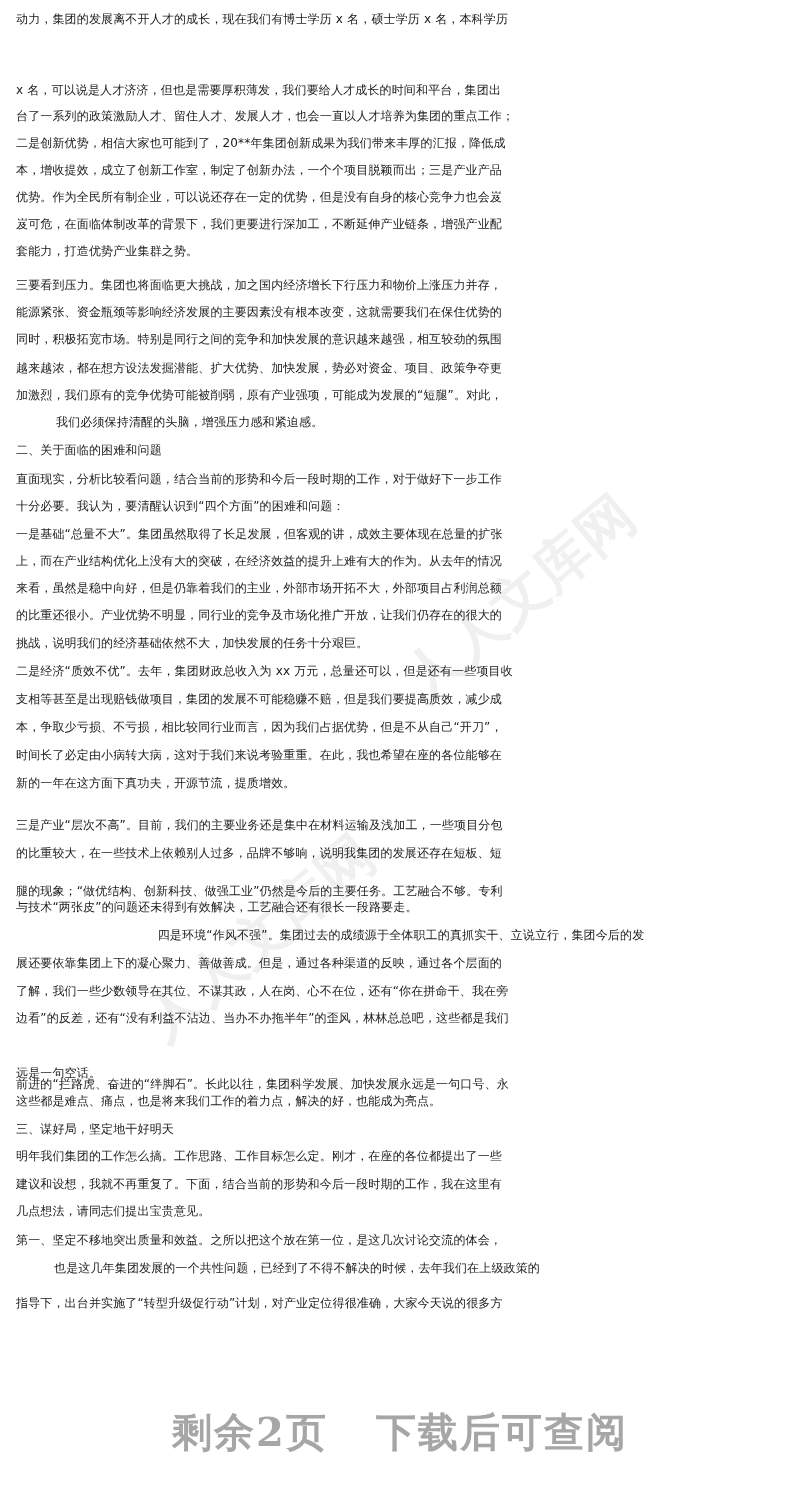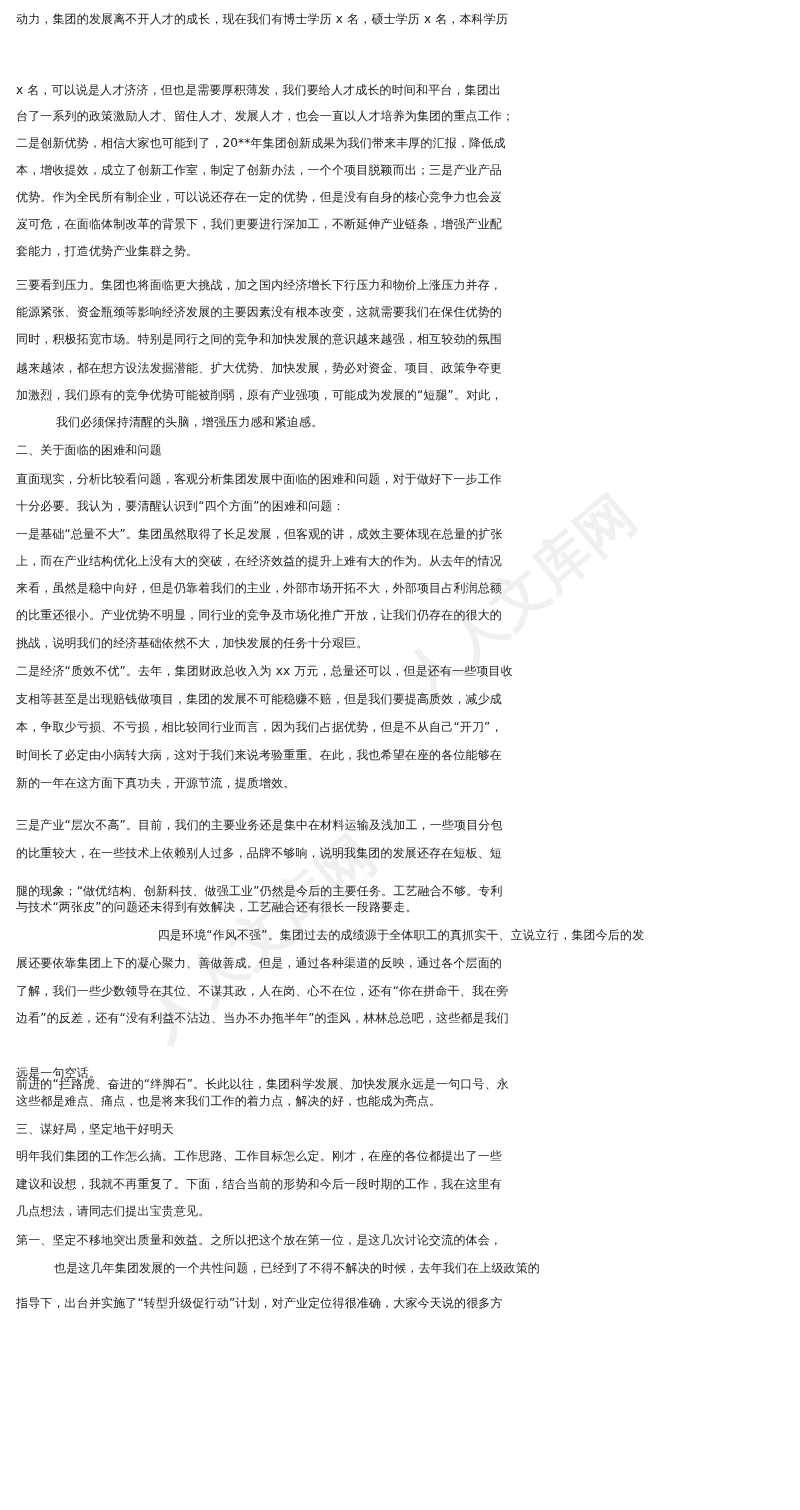--- a/index.html
+++ b/index.html
@@ -32,21 +32,21 @@
       <div class="line" style="top: 184px;">优势。作为全民所有制企业，可以说还存在一定的优势，但是没有自身的核心竞争力也会岌</div>
       <div class="line" style="top: 211px;">岌可危，在面临体制改革的背景下，我们更要进行深加工，不断延伸产业链条，增强产业配</div>
       <div class="line" style="top: 238px;">套能力，打造优势产业集群之势。</div>
       <div class="line" style="top: 272px;">三要看到压力。集团也将面临更大挑战，加之国内经济增长下行压力和物价上涨压力并存，</div>
       <div class="line" style="top: 299px;">能源紧张、资金瓶颈等影响经济发展的主要因素没有根本改变，这就需要我们在保住优势的</div>
       <div class="line" style="top: 326px;">同时，积极拓宽市场。特别是同行之间的竞争和加快发展的意识越来越强，相互较劲的氛围</div>
       <div class="line" style="top: 355px;">越来越浓，都在想方设法发掘潜能、扩大优势、加快发展，势必对资金、项目、政策争夺更</div>
       <div class="line" style="top: 382px;">加激烈，我们原有的竞争优势可能被削弱，原有产业强项，可能成为发展的“短腿”。对此，</div>
       <div class="line" style="top: 409px; margin-left: 40px;">我们必须保持清醒的头脑，增强压力感和紧迫感。</div>
       <div class="line" style="top: 437px;">二、关于面临的困难和问题</div>
-      <div class="line" style="top: 466px;">直面现实，分析比较看问题，客观分析集团发展中面临的困难和问题，对于做好下一步工作</div>
+      <div class="line" style="top: 466px;">直面现实，分析比较看问题，结合当前的形势和今后一段时期的工作，对于做好下一步工作</div>
       <div class="line" style="top: 493px;">十分必要。我认为，要清醒认识到“四个方面”的困难和问题：</div>
       <div class="line" style="top: 521px;">一是基础“总量不大”。集团虽然取得了长足发展，但客观的讲，成效主要体现在总量的扩张</div>
       <div class="line" style="top: 548px;">上，而在产业结构优化上没有大的突破，在经济效益的提升上难有大的作为。从去年的情况</div>
       <div class="line" style="top: 575px;">来看，虽然是稳中向好，但是仍靠着我们的主业，外部市场开拓不大，外部项目占利润总额</div>
       <div class="line" style="top: 602px;">的比重还很小。产业优势不明显，同行业的竞争及市场化推广开放，让我们仍存在的很大的</div>
       <div class="line" style="top: 630px;">挑战，说明我们的经济基础依然不大，加快发展的任务十分艰巨。</div>
       <div class="line" style="top: 658px;">二是经济“质效不优”。去年，集团财政总收入为 xx 万元，总量还可以，但是还有一些项目收</div>
       <div class="line" style="top: 686px;">支相等甚至是出现赔钱做项目，集团的发展不可能稳赚不赔，但是我们要提高质效，减少成</div>
       <div class="line" style="top: 714px;">本，争取少亏损、不亏损，相比较同行业而言，因为我们占据优势，但是不从自己“开刀”，</div>
       <div class="line" style="top: 742px;">时间长了必定由小病转大病，这对于我们来说考验重重。在此，我也希望在座的各位能够在</div>
@@ -64,13 +64,16 @@
       <div class="line" style="top: 1088px;">这些都是难点、痛点，也是将来我们工作的着力点，解决的好，也能成为亮点。</div>
       <div class="line" style="top: 1116px;">三、谋好局，坚定地干好明天</div>
       <div class="line" style="top: 1143px;">明年我们集团的工作怎么搞。工作思路、工作目标怎么定。刚才，在座的各位都提出了一些</div>
       <div class="line" style="top: 1171px;">建议和设想，我就不再重复了。下面，结合当前的形势和今后一段时期的工作，我在这里有</div>
       <div class="line" style="top: 1198px;">几点想法，请同志们提出宝贵意见。</div>
       <div class="line" style="top: 1227px;">第一、坚定不移地突出质量和效益。之所以把这个放在第一位，是这几次讨论交流的体会，</div>
       <div class="line" style="top: 1255px; margin-left: 38px;">也是这几年集团发展的一个共性问题，已经到了不得不解决的时候，去年我们在上级政策的</div>
       <div class="line" style="top: 1282px; margin-top: 8px;">指导下，出台并实施了“转型升级促行动”计划，对产业定位得很准确，大家今天说的很多方</div>
     </div>
 
+  <div class="more-banner">
+    <span>剩余2页</span><span class="gap"></span><span>下载后可查阅</span>
+  </div>
 </div>
 
 </body></html>

